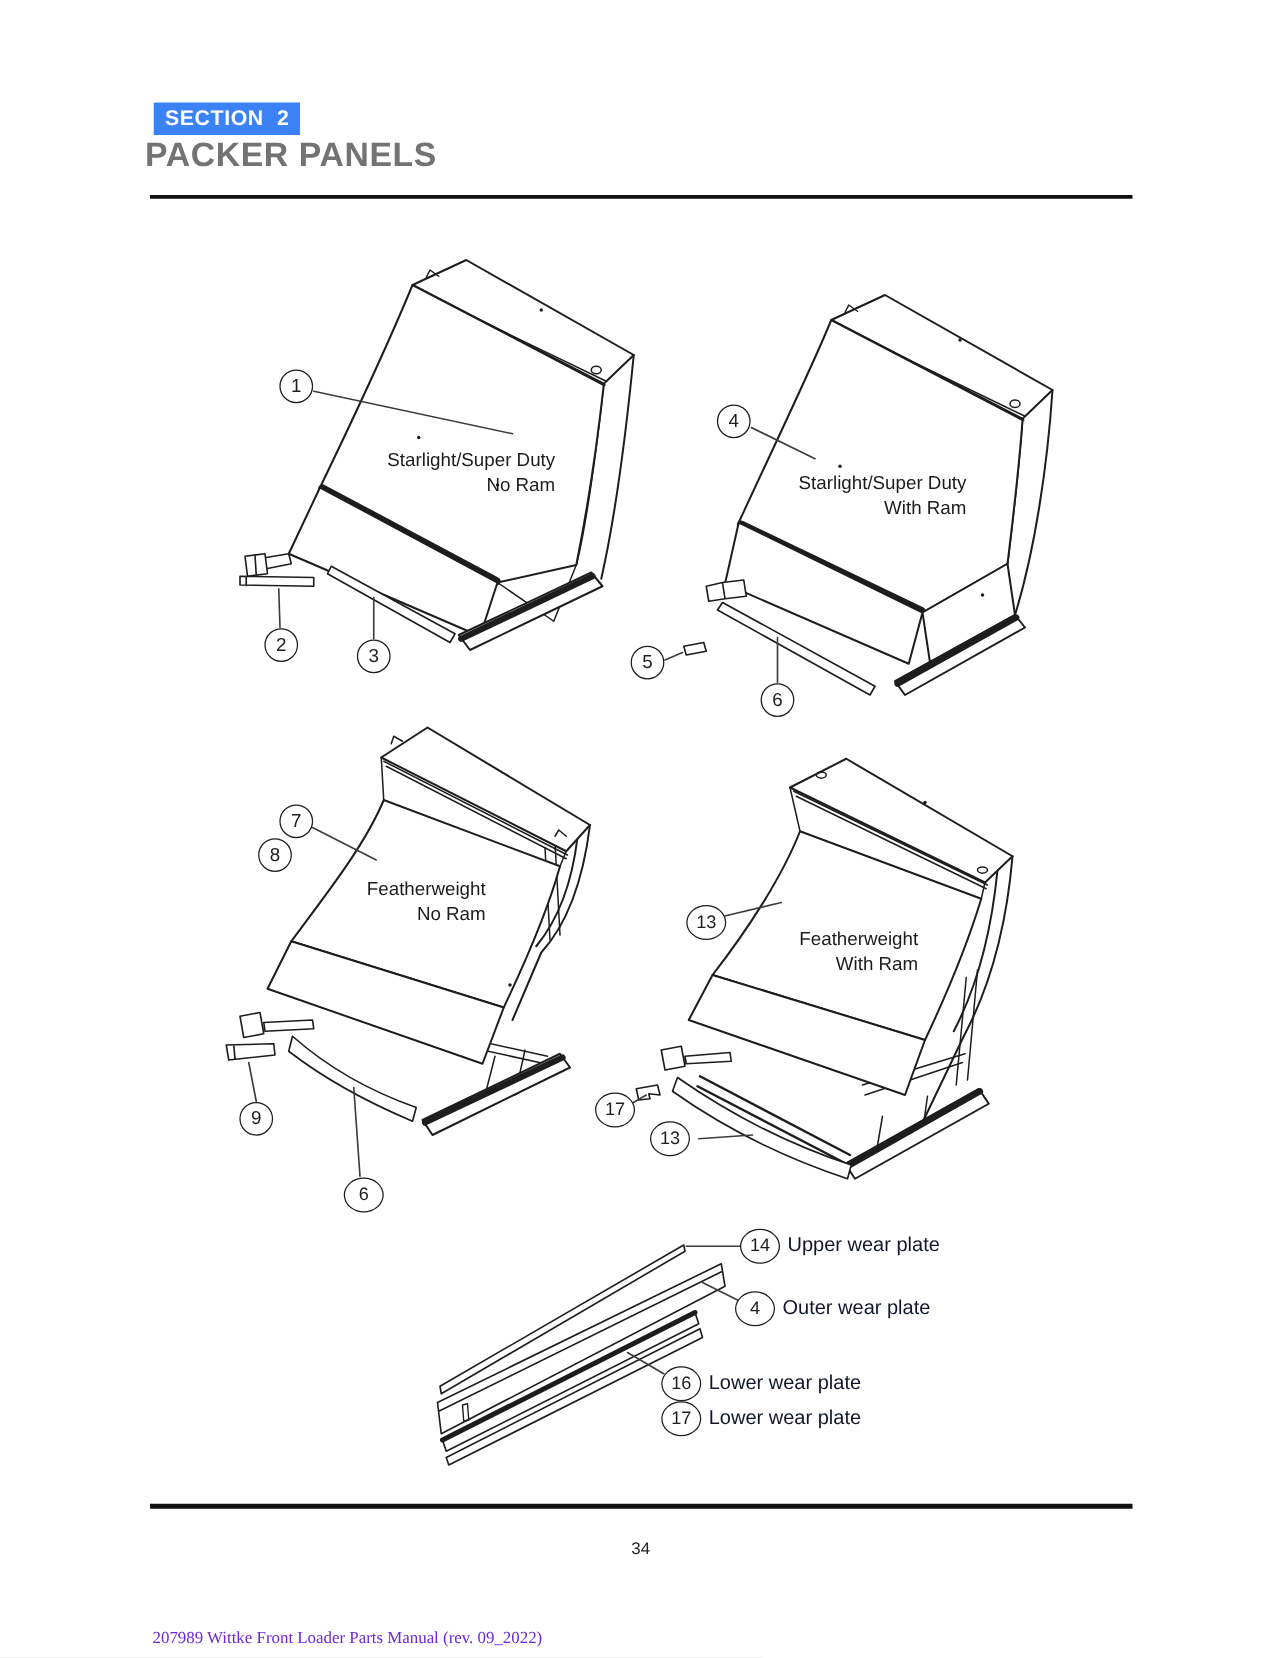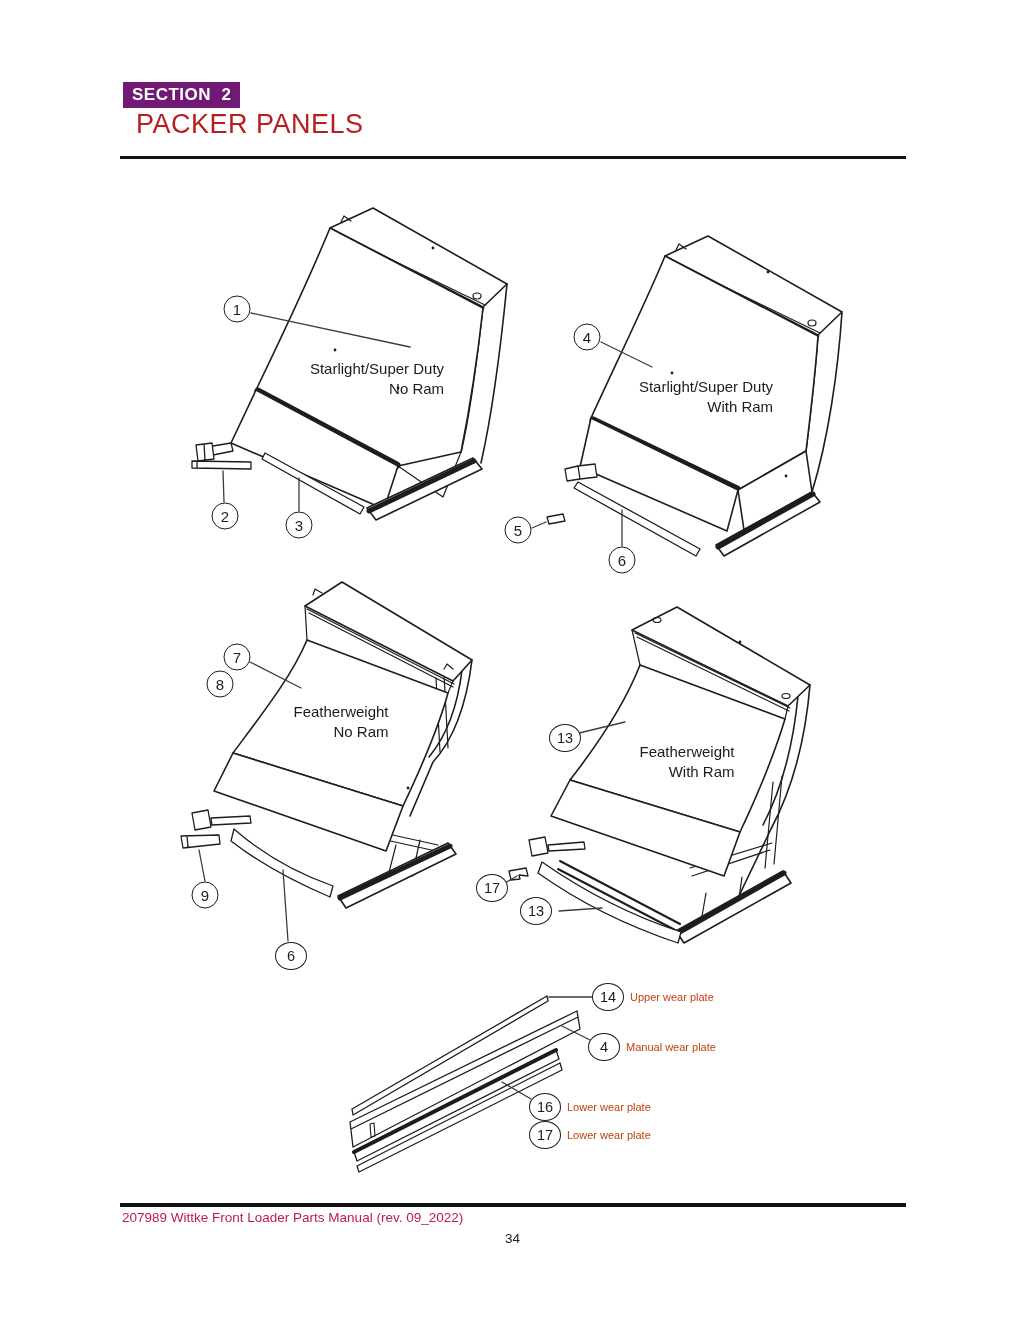--- a/index.html
+++ b/index.html
@@ -3,44 +3,44 @@
 <meta charset="utf-8">
 <style>
   html,body{margin:0;padding:0;background:#e8e8e8;}
   .page{
     position:relative;width:1024px;height:1326px;background:#ffffff;
     font-family:"Liberation Sans",sans-serif;color:#1d1d1d;overflow:hidden;
     margin:0 auto;
   }
   .abs{position:absolute;}
   .section-badge{
-    left:123px;top:82px;background:#701a75;color:#fff;font-weight:bold;
+    left:123px;top:82px;background:#3b82f6;color:#fff;font-weight:bold;
     font-size:17px;line-height:26px;padding:0 9px;white-space:pre;letter-spacing:.5px;
   }
   .page-title{
-    left:136px;top:109px;font-size:27px;font-weight:normal;letter-spacing:.5px;color:#b91c1c;
+    left:116px;top:109px;font-size:27px;font-weight:bold;letter-spacing:.5px;color:#737373;
   }
   .rule{background:#111;}
   .rule-top{left:120px;top:156px;width:786px;height:3px;}
   .rule-bottom{left:120px;top:1203px;width:786px;height:4px;}
   .diagram-label{
     transform:translate(-50%,-50%);text-align:right;font-size:15px;
     line-height:20px;color:#1c1c1c;white-space:nowrap;
   }
   .co{
     position:absolute;transform:translate(-50%,-50%);
     width:27px;height:27px;border:1.7px solid #1d1d1d;border-radius:50%;
     background:#fff;display:flex;align-items:center;justify-content:center;
     font-size:15px;color:#1d1d1d;box-sizing:border-box;
   }
   .co.co2{width:32px;height:28px;font-size:14.5px;}
   .wear-row{position:absolute;display:flex;align-items:center;gap:6px;}
   .wear-row .co{position:static;transform:none;flex:0 0 auto;}
-  .wear-label{font-size:11px;color:#c2410c;white-space:nowrap;}
-  .footer-text{left:122px;top:1210px;font-size:13.5px;color:#be185d;}
+  .wear-label{font-size:16px;color:#0f172a;white-space:nowrap;}
+  .footer-text{left:122px;top:1302px;font-size:13.5px;color:#6d28d9;font-family:Liberation Serif, serif;}
   .footer-page{left:505px;top:1231px;font-size:13.5px;color:#222;}
   svg.lineart{position:absolute;left:0;top:0;}
   svg.lineart path, svg.lineart ellipse, svg.lineart line{vector-effect:none;}
 </style>
 </head>
 <body>
 
 <div class="page">
 
   <div class="abs section-badge">SECTION  2</div>
@@ -203,21 +203,21 @@
   <div class="co co2" style="left:565px;top:738px">13</div>
   <div class="co co2" style="left:492px;top:888px">17</div>
   <div class="co co2" style="left:536px;top:911px">13</div>
 
   <div class="wear-row" style="left:592px;top:983px">
     <div class="co co2">14</div>
     <div class="wear-label">Upper wear plate</div>
   </div>
   <div class="wear-row" style="left:588px;top:1033px">
     <div class="co co2">4</div>
-    <div class="wear-label">Manual wear plate</div>
+    <div class="wear-label">Outer wear plate</div>
   </div>
   <div class="wear-row" style="left:529px;top:1093px">
     <div class="co co2">16</div>
     <div class="wear-label">Lower wear plate</div>
   </div>
   <div class="wear-row" style="left:529px;top:1121px">
     <div class="co co2">17</div>
     <div class="wear-label">Lower wear plate</div>
   </div>
 

